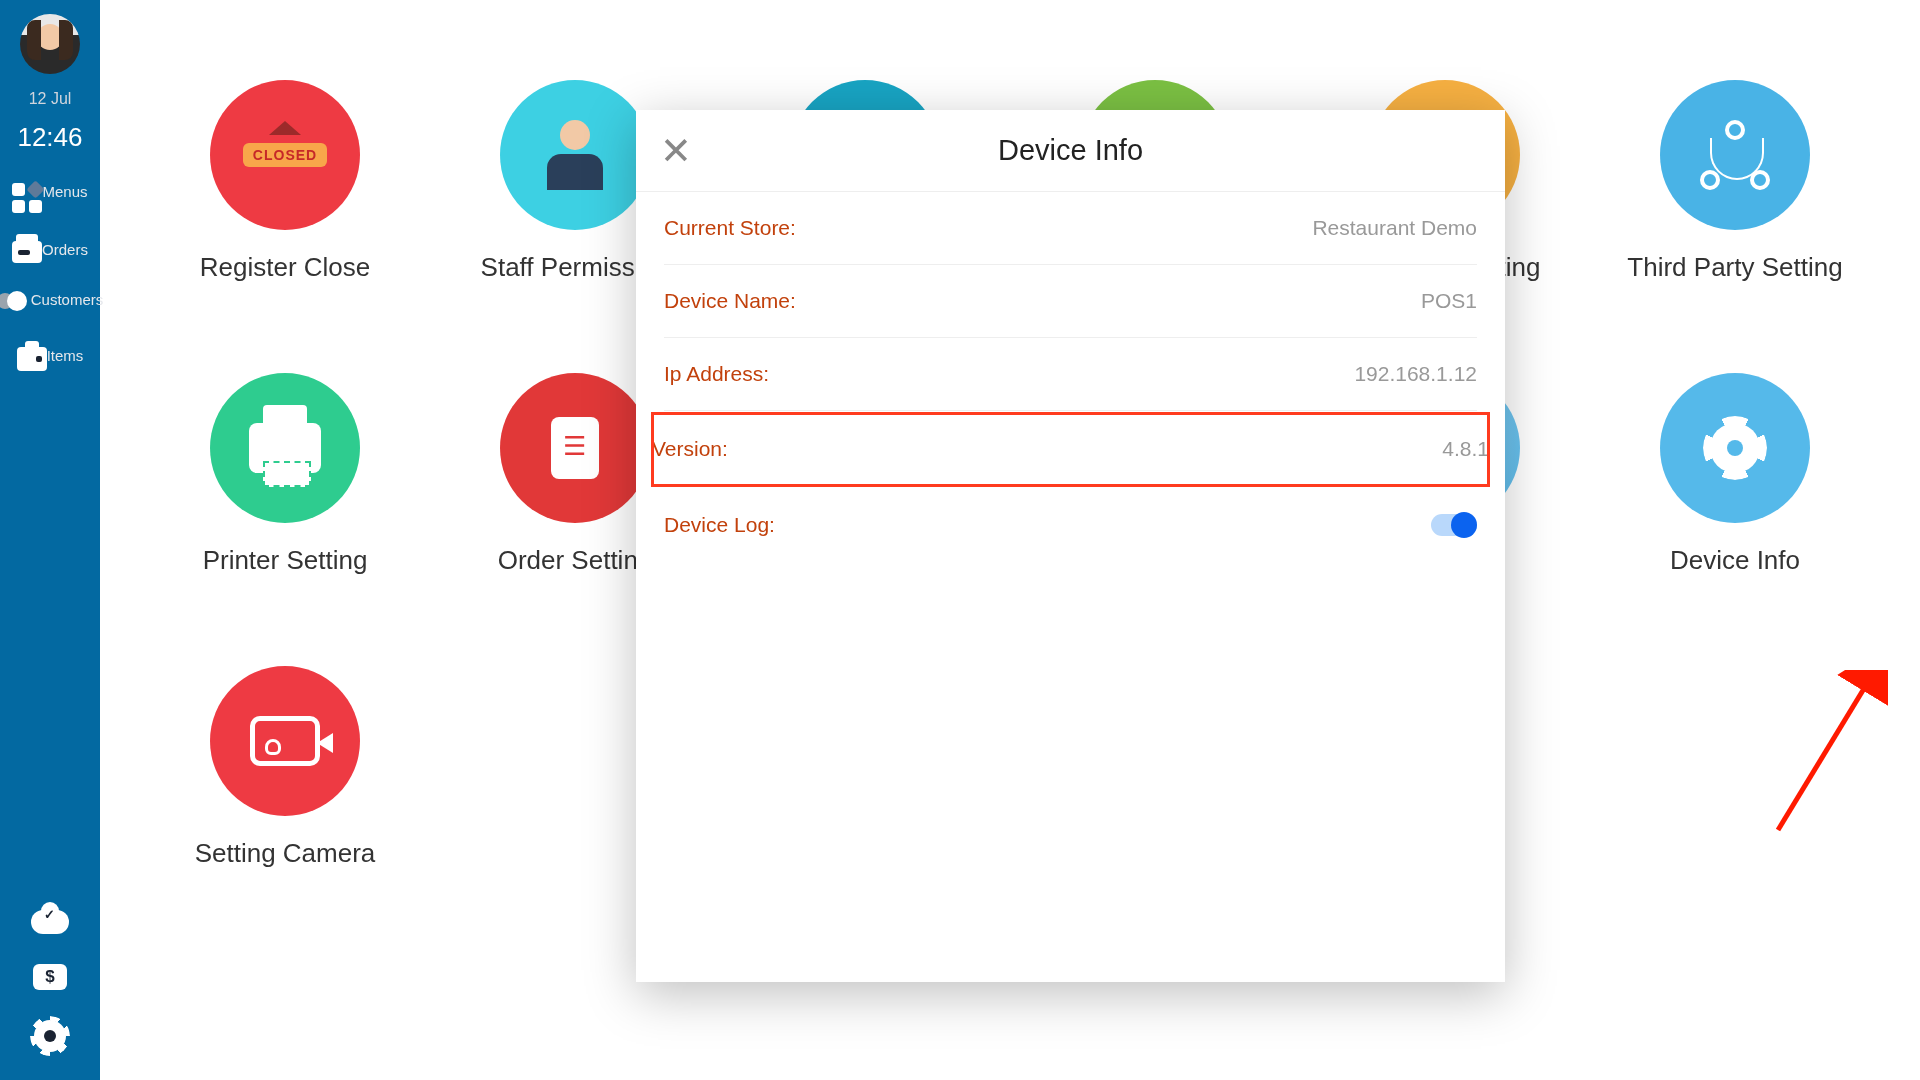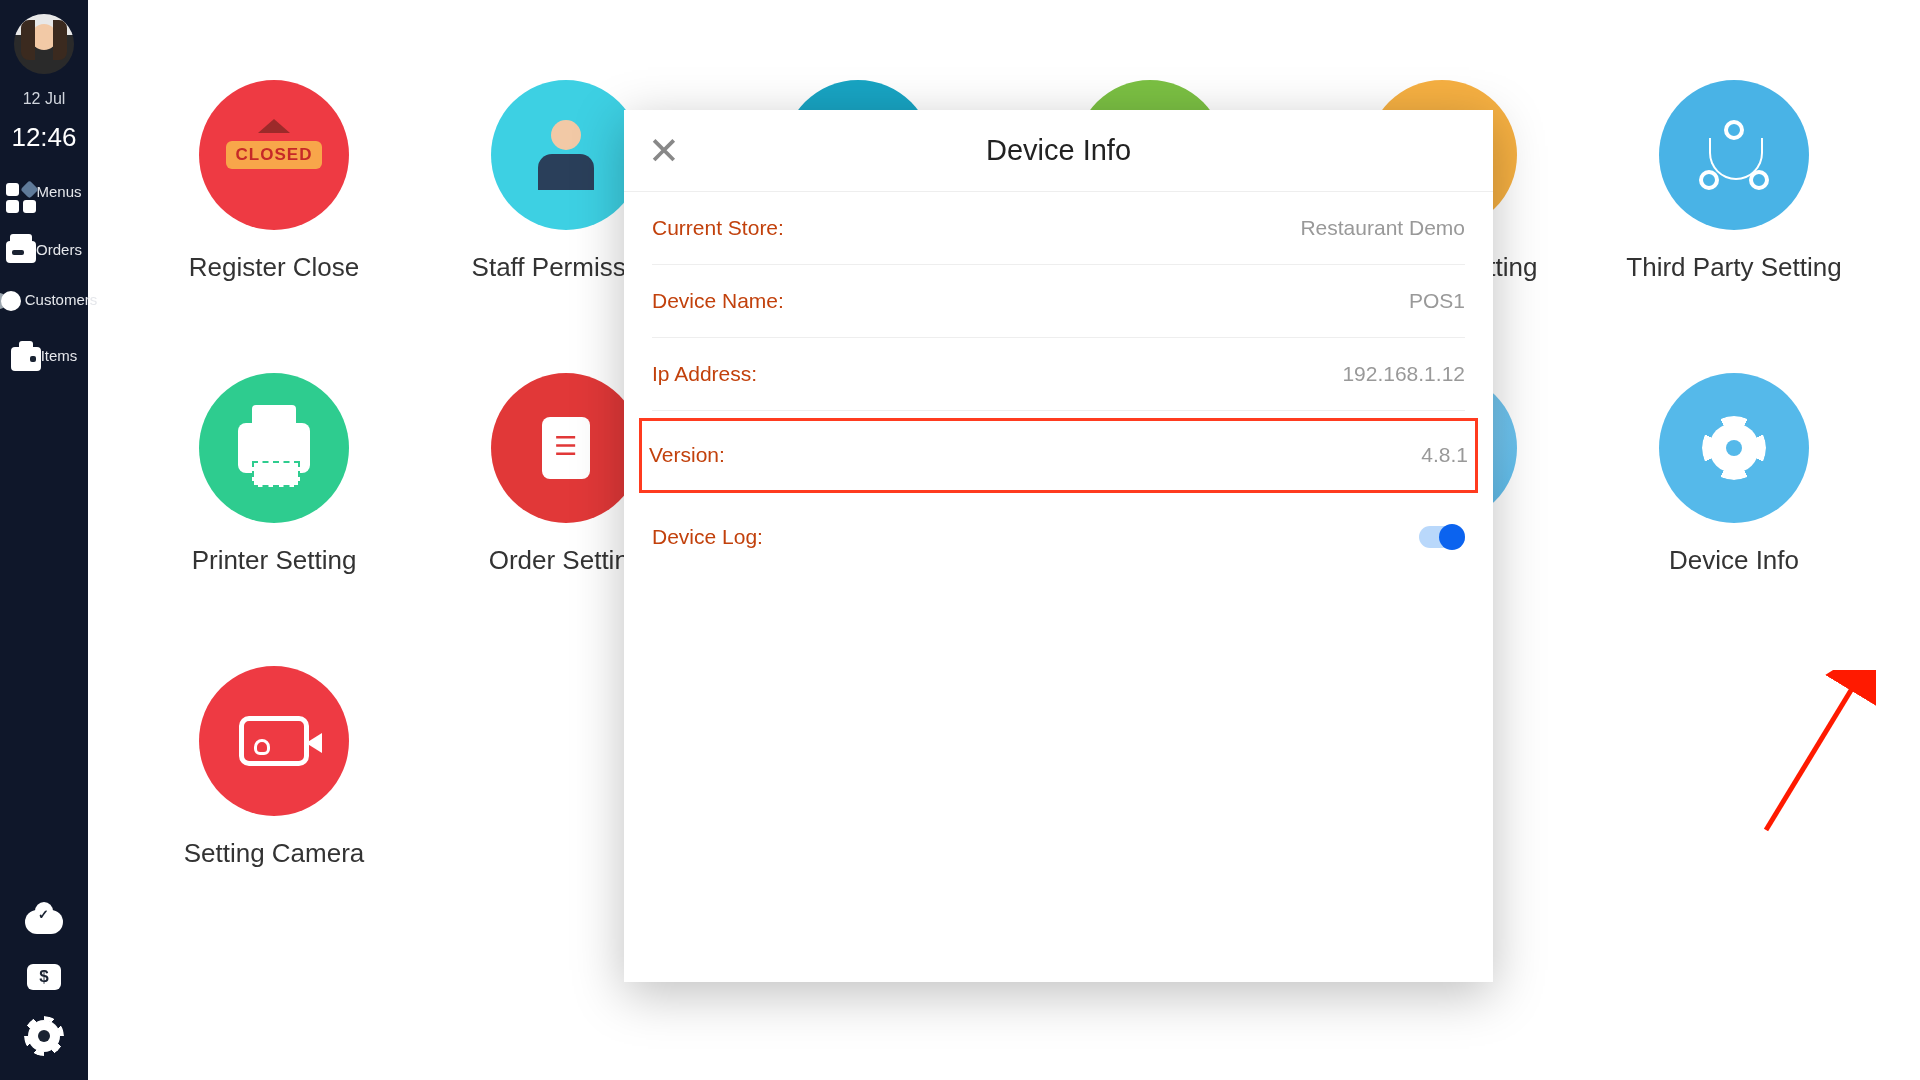--- a/index.html
+++ b/index.html
@@ -1,20 +1,20 @@
 <!DOCTYPE html>
 <html><head>
 <meta charset="utf-8">
 <style>
 * { box-sizing: border-box; margin: 0; padding: 0; font-family: -apple-system, Helvetica, Arial, sans-serif; }
 html, body { width: 1920px; height: 1080px; overflow: hidden; background: #fff; }
 .app { display: flex; width: 100%; height: 100%; position: relative; }
 
 
-.sidebar { width: 88px; background: #0f172a; color: #fff; display: flex; flex-direction: column; align-items: center; padding-top: 10px; }
+.sidebar { width: 100px; background: #0369a1; color: #fff; display: flex; flex-direction: column; align-items: center; padding-top: 10px; }
 .avatar { width: 60px; height: 60px; border-radius: 50%; background: linear-gradient(#e8e8e8 35%, #2a2a2a 35%); margin-top: 4px; display:flex; align-items:flex-start; justify-content:center; overflow:hidden;}
 .avatar-head { width:26px; height:26px; border-radius:50%; background:#f2c9a6; margin-top:10px; position:relative;}
 .avatar-head::before, .avatar-head::after { content:""; position:absolute; width:14px; height:40px; background:#3b2a1f; top:-4px;}
 .avatar-head::before{ left:-10px; border-radius:8px 0 0 8px;}
 .avatar-head::after{ right:-10px; border-radius:0 8px 8px 0;}
 .date { font-size: 16px; margin-top: 16px; color: #d0d5dd; }
 .time { font-size: 26px; margin-top: 14px; }
 .nav { margin-top: 30px; display: flex; flex-direction: column; gap: 28px; align-items: center; }
 .nav-item { display: flex; flex-direction: row; align-items: flex-start; cursor: pointer; }
 .nav-label { font-size: 15px; color: #e5e7eb; }
@@ -54,21 +54,21 @@
 .c-cyan { background:#3dd0e3;}
 .c-teal { background:#18a4c3;}
 .c-green { background:#7bc043;}
 .c-emerald { background:#2ecc8f;}
 .c-orange{ background:#f6b042;}
 .c-blue{ background:#49b3e6;}
 .c-lblue{ background: radial-gradient(circle at 35% 30%, #95d5f7, #55b9ea);}
 .c-lblue2{ background:#55b9ea;}
 
 
-.closed-sign{ background:#f8a64a; color:#c62828; font-weight:900; font-size:17px; padding:4px 10px; border-radius:6px; letter-spacing:1px; position:relative;}
+.closed-sign{ background:#f8a64a; color:#c62828; font-weight:900; font-size:14px; padding:4px 10px; border-radius:6px; letter-spacing:1px; position:relative;}
 .closed-sign::before{ content:""; position:absolute; top:-22px; left:50%; transform:translateX(-50%); width:0; height:0; border-left:16px solid transparent; border-right:16px solid transparent; border-bottom:14px solid #9c2a2a;}
 .ticket{ width:62px; height:42px; background:#fff; border-radius:6px; color:#f6b042; font-size:28px; font-weight:bold; display:flex; align-items:center; justify-content:center; position:relative;}
 .ticket::before,.ticket::after{content:""; position:absolute; width:12px; height:12px; background:#f6b042; border-radius:50%; top:15px;}
 .ticket::before{left:-6px;} .ticket::after{right:-6px;}
 .share-nodes{ position:relative; width:70px; height:70px;}
 .share-nodes span{ position:absolute; width:20px; height:20px; border:4px solid #fff; border-radius:50%;}
 .share-nodes span:nth-child(1){ top:0; left:25px;}
 .share-nodes span:nth-child(2){ bottom:0; left:0;}
 .share-nodes span:nth-child(3){ bottom:0; right:0;}
 .share-nodes::before{ content:""; position:absolute; border:2px solid #fff; width:50px; height:40px; border-radius:0 0 30px 30px; border-top:none; top:18px; left:10px;}
@@ -95,21 +95,21 @@
 
 .modal { position: absolute; left: 536px; top: 110px; width: 869px; height: 872px; background: #fff; box-shadow: 0 12px 48px rgba(0,0,0,0.25); display:flex; flex-direction:column;}
 .modal-head { height: 82px; display: flex; align-items: center; border-bottom: 1px solid #eee; position: relative;}
 .close-x { position:absolute; left:24px; font-size:38px; color:#888; cursor:pointer; font-weight:300;}
 .modal-title { flex:1; text-align:center; font-size:29px; color:#222;}
 .modal-body { padding: 0 28px; }
 .row { display:flex; justify-content:space-between; align-items:center; height:73px; border-bottom:1px solid #eee; font-size:21px;}
 .row:last-child{ border-bottom:none;}
 .row .k { color:#c2410c;}
 .row .v { color:#999;}
-.row.hl { outline: 3px solid #ff3b1f; outline-offset:-2px; margin:8px -12px; padding:0 9px;gap:12px;}
+.row.hl { outline: 3px solid #ff3b1f; outline-offset:-2px; margin:2px -12px; padding:0 0;gap:12px;}
 .toggle{ width:46px; height:22px; background:#b9d8fb; border-radius:12px; position:relative;}
 .toggle::after{ content:""; position:absolute; right:0; top:-2px; width:26px; height:26px; background:#0b63ef; border-radius:50%;}
 
 
 .arrow{ position:absolute; left:1668px; top:670px; width:120px; height:170px; pointer-events:none;}
 
 </style>
 </head>
 <body>
 

